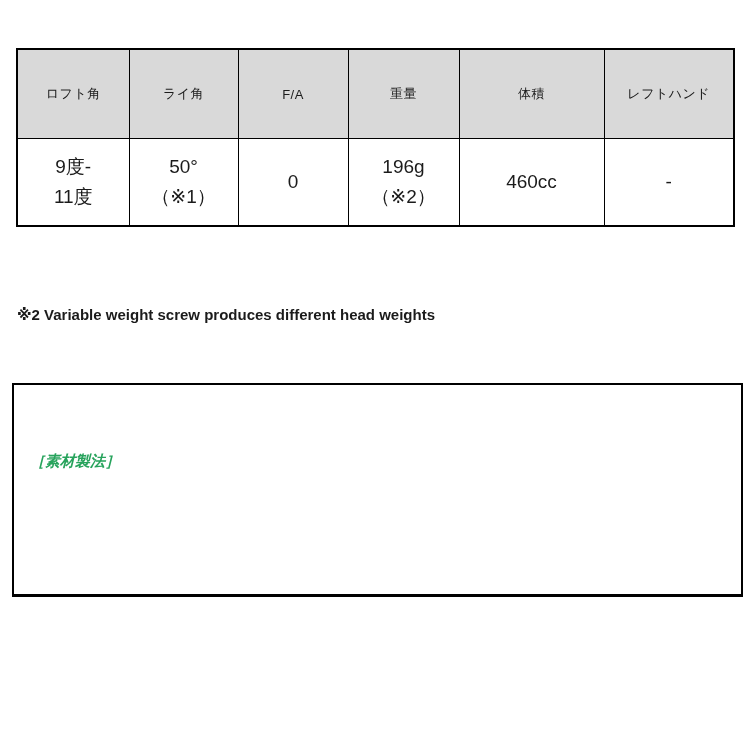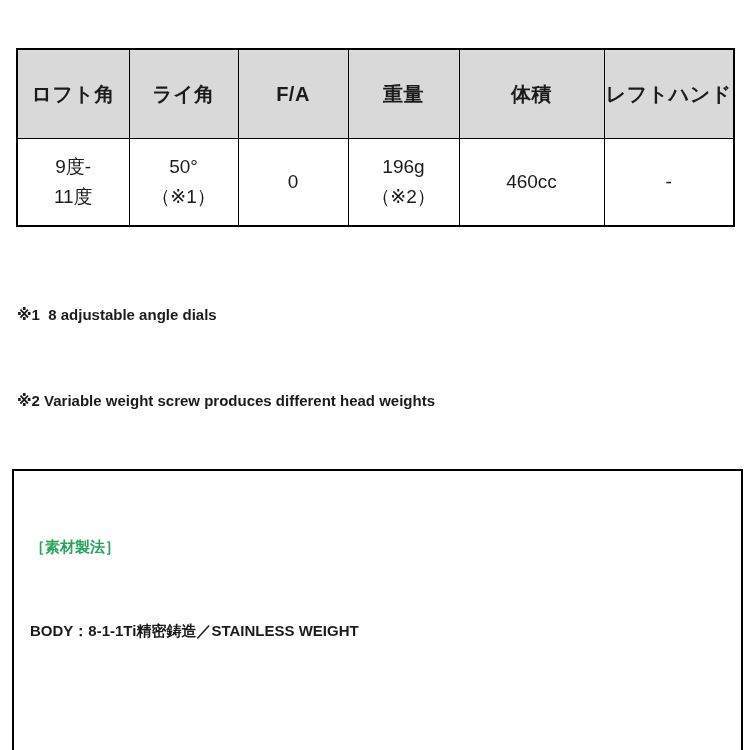--- a/index.html
+++ b/index.html
@@ -22,22 +22,22 @@
   }
   .spec-table th, .spec-table td {
     border: 1px solid #000;
     text-align: center;
     vertical-align: middle;
     padding: 0;
     overflow: hidden;
   }
   .spec-table th {
     background: #d9d9d9;
-    font-size: 20px;
-    font-weight: bold;
+    font-size: 13px;
+    font-weight: normal;
     height: 88px;
     letter-spacing: 0.5px;
   }
   .spec-table td {
     font-size: 19px;
     font-weight: normal;
     height: 86px;
     line-height: 30px;
     background: #ffffff;
   }
@@ -62,21 +62,21 @@
   .details-section {
     padding: 6px 14px 7px 16px;
     font-size: 15px;
     font-weight: bold;
     white-space: pre-wrap;
   }
   .details-section.material {
     line-height: 28px;
     border-bottom: 1px solid #000;
   }
-  .green { color: #27a35c; }
+  .green { color: #27a35c; font-style: italic; }
 </style>
 </head>
 <body>
 
 <table class="spec-table">
   <colgroup>
     <col style="width:112px">
     <col style="width:109px">
     <col style="width:110px">
     <col style="width:111px">
@@ -108,25 +108,23 @@
         <div>196g</div>
         <div>（※2）</div>
       </td>
       <td>460cc</td>
       <td>-</td>
     </tr>
   </tbody>
 </table>
 
 <div class="notes">
-  <div>※1  8 adjustable angle dials</div>
   <div>※2 Variable weight screw produces different head weights</div>
 </div>
 
 <div class="details-box">
   <div class="details-section material">
     <div class="green">［素材製法］</div>
-    <div>BODY：8-1-1Ti精密鋳造／STAINLESS WEIGHT</div>
     
     
   </div>
 
 </div>
 
 </body></html>

